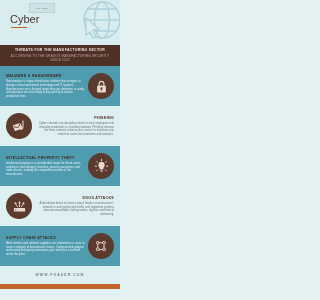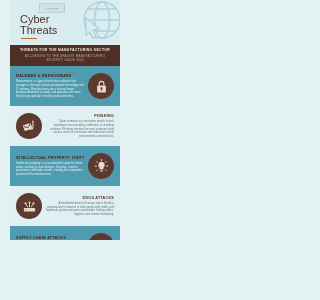--- a/index.html
+++ b/index.html
@@ -2,21 +2,21 @@
 <html><head>
 <meta charset="utf-8">
 <style>
   * { margin:0; padding:0; box-sizing:border-box; }
   html,body { width:120px; height:300px; }
   body {
     font-family:"Liberation Sans", sans-serif;
     background:#e4f1f3;
     overflow:hidden;
   }
-  .poster { position:relative; width:120px; height:240px; overflow:hidden;padding-left:10px; }
+  .poster { position:relative; width:120px; height:300px; overflow:hidden; }
 
   
   .hero {
     position:relative; height:45px; background:#d9ecef;
     padding:3px 0 0 5px; overflow:hidden;
   }
   .logo {
     width:26px; height:10px; background:#cfe2e6;
     border:0.5px solid #b9d4da; margin-left:24px;
     display:flex; align-items:center; justify-content:center;
@@ -100,21 +100,20 @@
 <body>
 
 <div class="poster">
 
   <div class="hero">
     <div class="logo">
       <span class="logo-mark">FOASDR</span>
     </div>
     <div class="hero-title">
       <span>Cyber</span>
-      <span>Threats</span>
     </div>
     <div class="title-rule"></div>
     <svg class="globe" viewBox="0 0 52 48">
       <g fill="none" stroke="#a8ced8" stroke-width="1.6">
         <circle cx="30" cy="22" r="18"></circle>
         <ellipse cx="30" cy="22" rx="7.5" ry="18"></ellipse>
         <line x1="12" y1="22" x2="48" y2="22"></line>
         <line x1="15" y1="11" x2="45" y2="11"></line>
         <line x1="15" y1="33" x2="45" y2="33"></line>
       </g>

